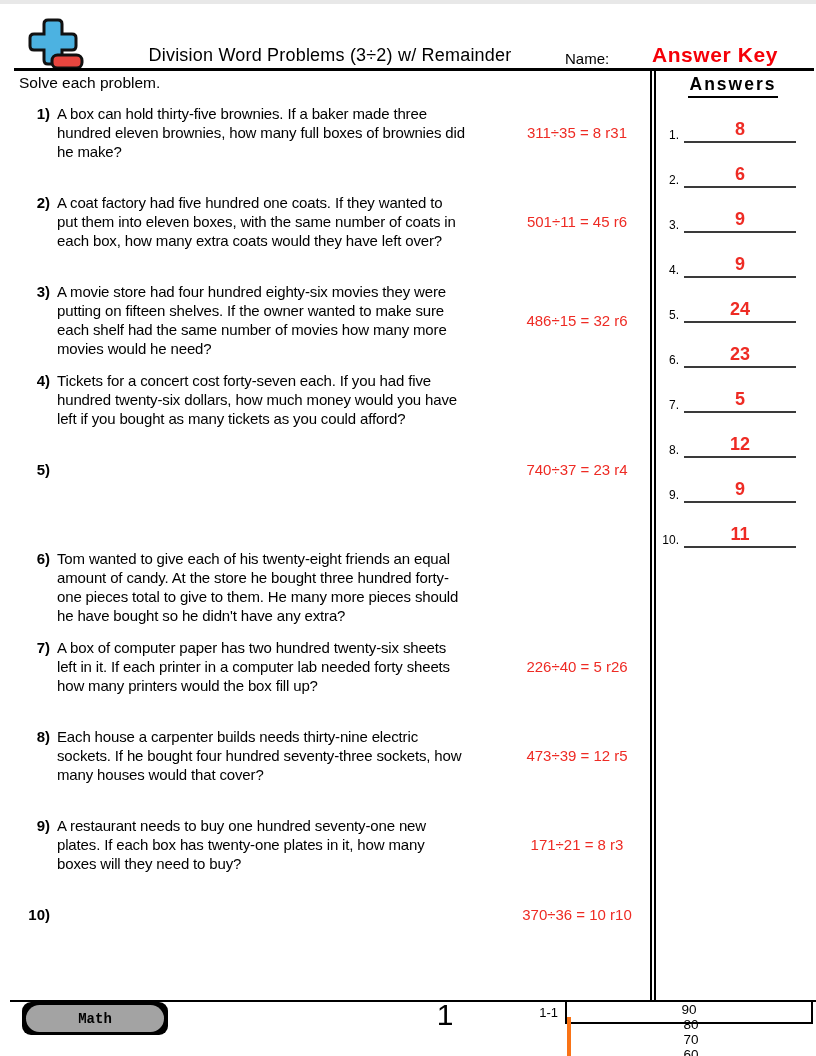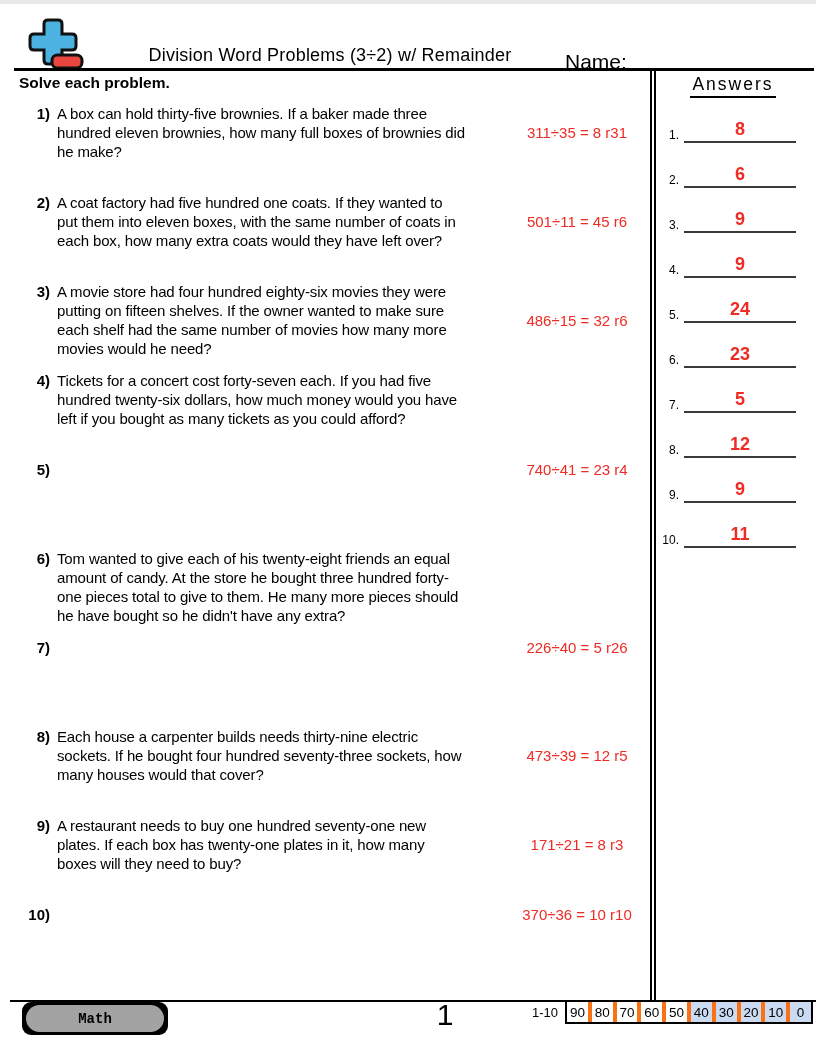--- a/index.html
+++ b/index.html
@@ -12,53 +12,53 @@
 
   
   .logo { position:absolute; left:26px; top:13px; }
   .logo-plus { fill:var(--logo-blue); stroke:#111; stroke-width:3; }
   .logo-minus { fill:var(--logo-red); stroke:#111; stroke-width:3; }
   .header-rule { position:absolute; top:64px; left:14px; right:2px; border-top:3px solid #000; }
   .page-title {
     position:absolute; left:130px; top:41px; width:400px;
     text-align:center; font-size:18px; letter-spacing:0.2px; white-space:nowrap;
   }
-  .name-label { position:absolute; left:565px; top:46px; font-size:21px;text-align:center; }
+  .name-label { position:absolute; left:565px; top:46px; font-size:15px;text-align:center; }
   .answer-key {
     position:absolute; left:620px; top:39px; width:190px; text-align:center;
     font-size:21px; font-weight:bold; letter-spacing:0.6px;
     color:var(--key-red); white-space:nowrap;
   }
 
   
   .column-divider {
     position:absolute; left:650px; top:67px; height:929px; width:6px;
     border-left:2px solid #000; border-right:2px solid #000;
   }
 
   
-  .instructions { position:absolute; left:19px; top:70px; font-size:15.5px; font-weight:bold; }
+  .instructions { position:absolute; left:19px; top:70px; font-size:15.5px; font-weight:normal; }
   .problems { position:absolute; left:20px; top:100px; width:628px; display:flex; flex-direction:column; }
   .problem-slot { min-height:89px; }
   .problem { display:flex; align-items:stretch; }
   .pnum {
     width:37px; flex-shrink:0; text-align:right; padding-right:7px;
     font-size:15px; line-height:19px; font-weight:bold;
   }
   .ptext { font-size:15px; line-height:19px; white-space:pre; letter-spacing:-0.15px; }
   .peq {
     margin-left:auto; width:142px; flex-shrink:0;
     display:flex; align-items:center; justify-content:center;
     color:var(--red); font-size:15px; white-space:nowrap;
   }
 
   
   .answers-title { position:absolute; left:657px; top:70px; width:152px; text-align:center; }
   .answers-title span {
-    display:inline-block; font-size:17.5px; font-weight:normal; letter-spacing:2px;
+    display:inline-block; font-size:17.5px; font-weight:bold; letter-spacing:2px;
     border-bottom:2px solid #000; padding:0 2px 1px 2px;
   }
   .answers-list { position:absolute; left:651px; top:94px; width:165px; }
   .arow { height:45px; display:flex; align-items:flex-end; padding:0 20px 0 7px; }
   .anum { width:21px; flex-shrink:0; text-align:right; margin-right:5px; font-size:12px; padding-bottom:1px; }
   .aval {
     flex:1; text-align:center; font-size:18px; font-weight:bold; line-height:1.1;
     color:var(--red); border-bottom:2px solid #3a3a3a; padding-bottom:1px;
   }
 
@@ -72,41 +72,42 @@
     position:absolute; left:4px; top:3px; right:4px; bottom:3px;
     background:#a3a3a3; border-radius:14px;
     display:flex; align-items:center; justify-content:center;
     font-size:14px; font-weight:bold;font-family:Liberation Mono, monospace;
   }
   .site-url { position:absolute; left:176px; top:1008px; font-size:15.5px; }
   .page-num { position:absolute; left:425px; top:994px; width:40px; text-align:center; font-size:30px; }
   .score-label { position:absolute; left:520px; top:1001px; width:38px; text-align:right; font-size:13px; }
   .score-table {
     position:absolute; left:565px; top:996px; width:248px; height:24px;
-    display:flex; border:2px solid #000; background:#fff;
+    display:flex; border:2px solid #000; background:#fff;flex-direction:column;
   }
   .score-cell {
     flex:1; display:flex; align-items:center; justify-content:center;
     font-size:13.5px; border-left:4px solid #f97316;
   }
   .score-cell:first-child { border-left:none; }
   .score-cell.hl { background:var(--score-blue); }
 </style>
 </head>
 <body>
 
 <div class="page">
 
   <svg class="logo" width="58" height="54" viewBox="0 0 58 54">
     <path class="logo-plus" d="M22,3 h10 q4,0 4,4 v10 h10 q4,0 4,4 v8 q0,4 -4,4 h-10 v10 q0,4 -4,4 h-10 q-4,0 -4,-4 v-10 h-10 q-4,0 -4,-4 v-8 q0,-4 4,-4 h10 v-10 q0,-4 4,-4 z"></path>
     <rect class="logo-minus" x="26" y="38" width="30" height="13" rx="5.5"></rect>
   </svg>
   <div class="header-rule"></div>
   <div class="page-title">Division Word Problems (3÷2) w/ Remainder</div>
   <div class="name-label">Name:</div>
+  <div class="answer-key">Answer Key</div>
 
   <div class="column-divider"></div>
 
   <div class="instructions">Solve each problem.</div>
 
   <div class="problems">
     <div class="problem-slot">
         <div class="problem">
       <span class="pnum">1)</span>
       <span class="ptext">A box can hold thirty-five brownies. If a baker made three
@@ -138,35 +139,38 @@
         <div class="problem">
       <span class="pnum">4)</span>
       <span class="ptext">Tickets for a concert cost forty-seven each. If you had five
 hundred twenty-six dollars, how much money would you have
 left if you bought as many tickets as you could afford?</span>
     </div>
       </div>
     <div class="problem-slot">
         <div class="problem">
       <span class="pnum">5)</span>
-      <span class="peq">740÷41 = 23 r4</span>
+      <span class="peq">740÷37 = 23 r4</span>
     </div>
       </div>
     <div class="problem-slot">
         <div class="problem">
       <span class="pnum">6)</span>
       <span class="ptext">Tom wanted to give each of his twenty-eight friends an equal
 amount of candy. At the store he bought three hundred forty-
 one pieces total to give to them. He many more pieces should
 he have bought so he didn't have any extra?</span>
     </div>
       </div>
     <div class="problem-slot">
         <div class="problem">
       <span class="pnum">7)</span>
+      <span class="ptext">A box of computer paper has two hundred twenty-six sheets
+left in it. If each printer in a computer lab needed forty sheets
+how many printers would the box fill up?</span>
       <span class="peq">226÷40 = 5 r26</span>
     </div>
       </div>
     <div class="problem-slot">
         <div class="problem">
       <span class="pnum">8)</span>
       <span class="ptext">Each house a carpenter builds needs thirty-nine electric
 sockets. If he bought four hundred seventy-three sockets, how
 many houses would that cover?</span>
       <span class="peq">473÷39 = 12 r5</span>
@@ -233,21 +237,21 @@
       <span class="anum">10.</span>
       <span class="aval">11</span>
     </div>
   </div>
 
   <div class="footer-rule"></div>
   <div class="math-badge">
     <div class="math-pill">Math</div>
   </div>
   <div class="page-num">1</div>
-  <div class="score-label">1-10</div>
+  <div class="score-label">1-1</div>
   <div class="score-table">
     <div class="score-cell">90</div>
     <div class="score-cell">80</div>
     <div class="score-cell">70</div>
     <div class="score-cell">60</div>
     <div class="score-cell">50</div>
     <div class="score-cell hl">40</div>
     <div class="score-cell hl">30</div>
     <div class="score-cell hl">20</div>
     <div class="score-cell hl">10</div>

